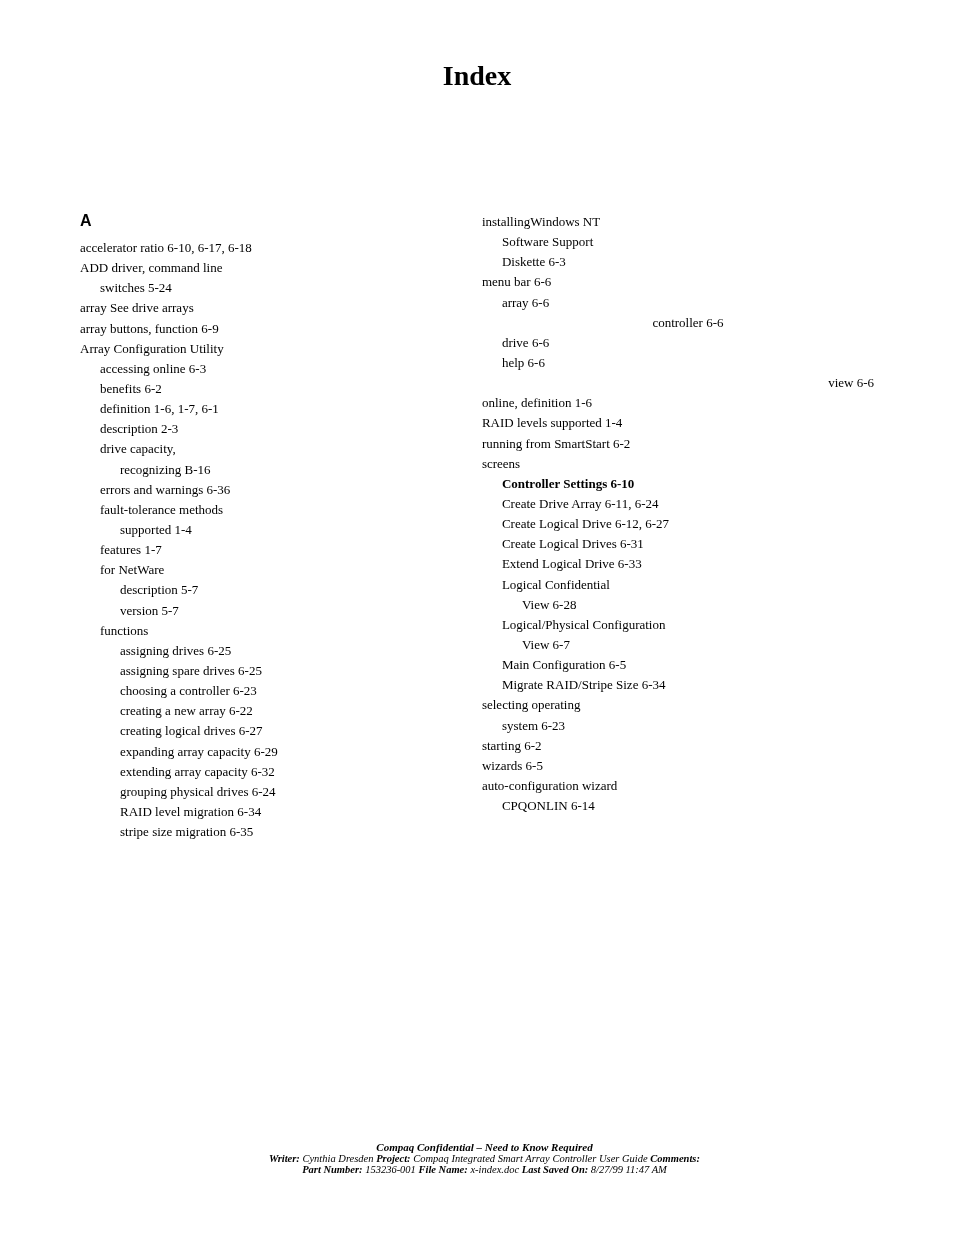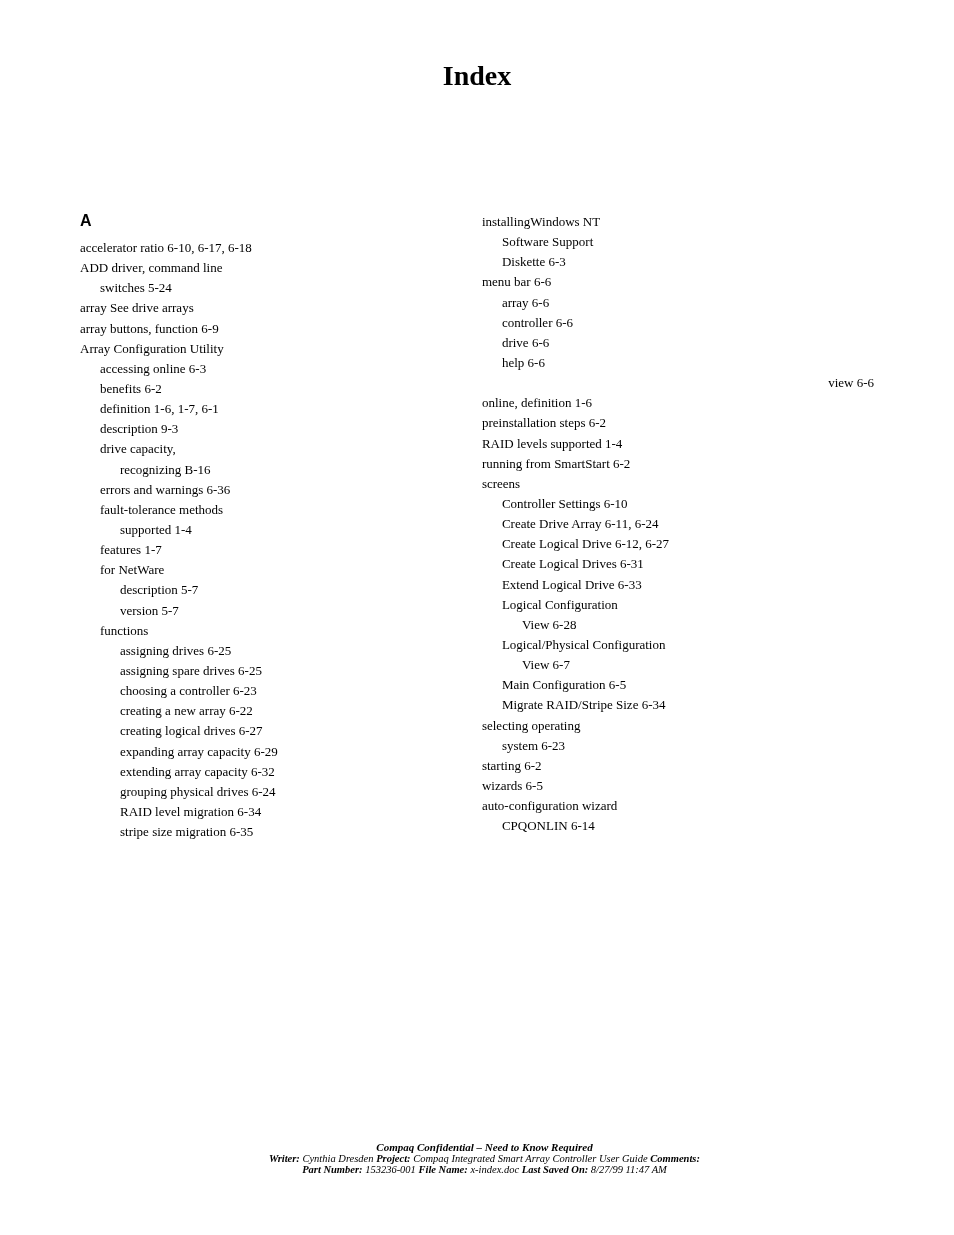--- a/index.html
+++ b/index.html
@@ -83,21 +83,21 @@
 
       <div class="index-entry" style="padding-left: 0px;">accelerator ratio   6-10, 6-17, 6-18</div>
           <div class="index-entry" style="padding-left: 0px;">ADD driver, command line</div>
           <div class="index-entry" style="padding-left: 20px;">switches   5-24</div>
           <div class="index-entry" style="padding-left: 0px;">array   See drive arrays</div>
           <div class="index-entry" style="padding-left: 0px;">array buttons, function   6-9</div>
           <div class="index-entry" style="padding-left: 0px;">Array Configuration Utility</div>
           <div class="index-entry" style="padding-left: 20px;">accessing online   6-3</div>
           <div class="index-entry" style="padding-left: 20px;">benefits   6-2</div>
           <div class="index-entry" style="padding-left: 20px;">definition   1-6, 1-7, 6-1</div>
-          <div class="index-entry" style="padding-left: 20px;">description   9-3</div>
+          <div class="index-entry" style="padding-left: 20px;">description   2-3</div>
           <div class="index-entry" style="padding-left: 20px;">drive capacity,</div>
           <div class="index-entry" style="padding-left: 40px;">recognizing   B-16</div>
           <div class="index-entry" style="padding-left: 20px;">errors and warnings   6-36</div>
           <div class="index-entry" style="padding-left: 20px;">fault-tolerance methods</div>
           <div class="index-entry" style="padding-left: 40px;">supported   1-4</div>
           <div class="index-entry" style="padding-left: 20px;">features   1-7</div>
           <div class="index-entry" style="padding-left: 20px;">for NetWare</div>
           <div class="index-entry" style="padding-left: 40px;">description   5-7</div>
           <div class="index-entry" style="padding-left: 40px;">version   5-7</div>
           <div class="index-entry" style="padding-left: 20px;">functions</div>
@@ -115,35 +115,34 @@
     </div>
 
     <div class="column-right">
       <div class="index-entries-right">
 
       <div class="index-entry" style="padding-left: 0px;">installingWindows NT</div>
           <div class="index-entry" style="padding-left: 20px;">Software Support</div>
           <div class="index-entry" style="padding-left: 20px;">Diskette   6-3</div>
           <div class="index-entry" style="padding-left: 0px;">menu bar   6-6</div>
           <div class="index-entry" style="padding-left: 20px;">array   6-6</div>
-          <div class="index-entry" style="padding-left: 20px;">controller   6-6</div>
+          <div class="index-entry" style="padding-left: 20px; text-align: center;">controller   6-6</div>
           <div class="index-entry" style="padding-left: 20px;">drive   6-6</div>
           <div class="index-entry" style="padding-left: 20px;">help   6-6</div>
           <div class="index-entry" style="padding-left: 20px; text-align: right;">view   6-6</div>
           <div class="index-entry" style="padding-left: 0px;">online, definition   1-6</div>
-          <div class="index-entry" style="padding-left: 0px;">preinstallation steps   6-2</div>
           <div class="index-entry" style="padding-left: 0px;">RAID levels supported   1-4</div>
           <div class="index-entry" style="padding-left: 0px;">running from SmartStart   6-2</div>
           <div class="index-entry" style="padding-left: 0px;">screens</div>
-          <div class="index-entry" style="padding-left: 20px;">Controller Settings   6-10</div>
+          <div class="index-entry" style="padding-left: 20px; font-weight: bold;">Controller Settings   6-10</div>
           <div class="index-entry" style="padding-left: 20px;">Create Drive Array   6-11, 6-24</div>
           <div class="index-entry" style="padding-left: 20px;">Create Logical Drive   6-12, 6-27</div>
           <div class="index-entry" style="padding-left: 20px;">Create Logical Drives   6-31</div>
           <div class="index-entry" style="padding-left: 20px;">Extend Logical Drive   6-33</div>
-          <div class="index-entry" style="padding-left: 20px;">Logical Configuration</div>
+          <div class="index-entry" style="padding-left: 20px;">Logical Confidential</div>
           <div class="index-entry" style="padding-left: 40px;">View   6-28</div>
           <div class="index-entry" style="padding-left: 20px;">Logical/Physical Configuration</div>
           <div class="index-entry" style="padding-left: 40px;">View   6-7</div>
           <div class="index-entry" style="padding-left: 20px;">Main Configuration   6-5</div>
           <div class="index-entry" style="padding-left: 20px;">Migrate RAID/Stripe Size   6-34</div>
           <div class="index-entry" style="padding-left: 0px;">selecting operating</div>
           <div class="index-entry" style="padding-left: 20px;">system   6-23</div>
           <div class="index-entry" style="padding-left: 0px;">starting   6-2</div>
           <div class="index-entry" style="padding-left: 0px;">wizards   6-5</div>
           <div class="index-entry" style="padding-left: 0px;">auto-configuration wizard</div>

